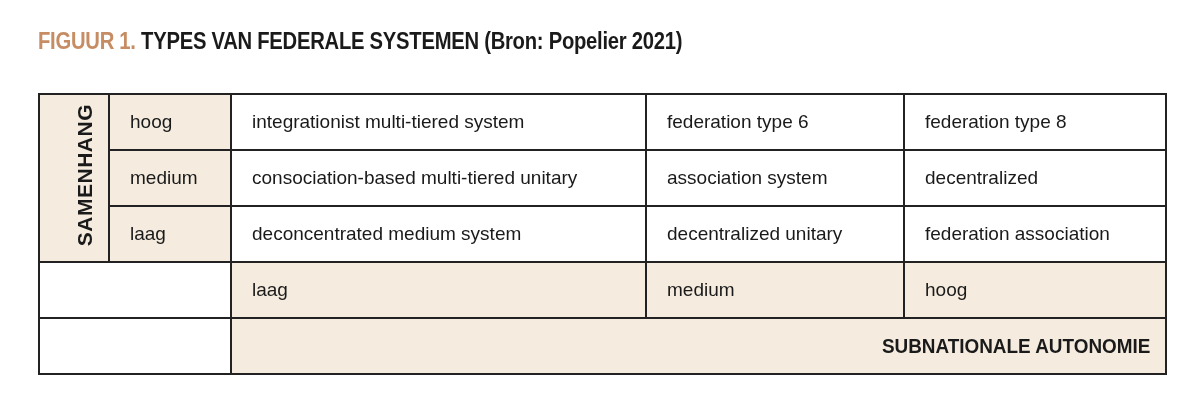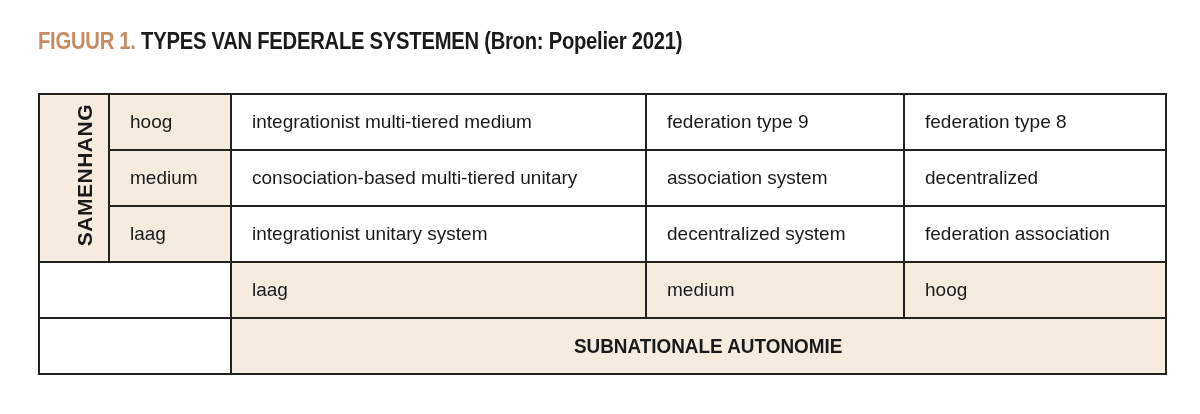--- a/index.html
+++ b/index.html
@@ -56,21 +56,21 @@
     display: inline-block;
     writing-mode: vertical-rl;
     transform: rotate(180deg);
     font-weight: 700;
     font-size: 21px;
     letter-spacing: 0.5px;
     line-height: 1;
   }
   td.xaxis {
     padding: 0;
-    text-align: center;
+    text-align: right;
     height: 64px;
   }
   td.xaxis .htext {
     display: inline-block;
     font-weight: 700;
     font-size: 21px;
     letter-spacing: 0px;
     transform: scaleX(0.9);
     transform-origin: 50% 50%;
   }
@@ -91,34 +91,34 @@
     <col style="width:415px">
     <col style="width:258px">
     <col style="width:262px">
   </colgroup>
   <tbody>
     <tr>
       <td class="beige yaxis" rowspan="3">
         <span class="vtext">SAMENHANG</span>
       </td>
       <td class="beige">hoog</td>
-      <td class="white">integrationist multi-tiered medium</td>
-      <td class="white">federation type 9</td>
+      <td class="white">integrationist multi-tiered system</td>
+      <td class="white">federation type 6</td>
       <td class="white">federation type 8</td>
     </tr>
     <tr>
       <td class="beige">medium</td>
       <td class="white">consociation-based multi-tiered unitary</td>
       <td class="white">association system</td>
       <td class="white">decentralized</td>
     </tr>
     <tr>
       <td class="beige">laag</td>
-      <td class="white">integrationist unitary system</td>
-      <td class="white">decentralized system</td>
+      <td class="white">deconcentrated medium system</td>
+      <td class="white">decentralized unitary</td>
       <td class="white">federation association</td>
     </tr>
     <tr>
       <td class="empty" colspan="2"></td>
       <td class="beige">laag</td>
       <td class="beige">medium</td>
       <td class="beige">hoog</td>
     </tr>
     <tr>
       <td class="empty" colspan="2"></td>

